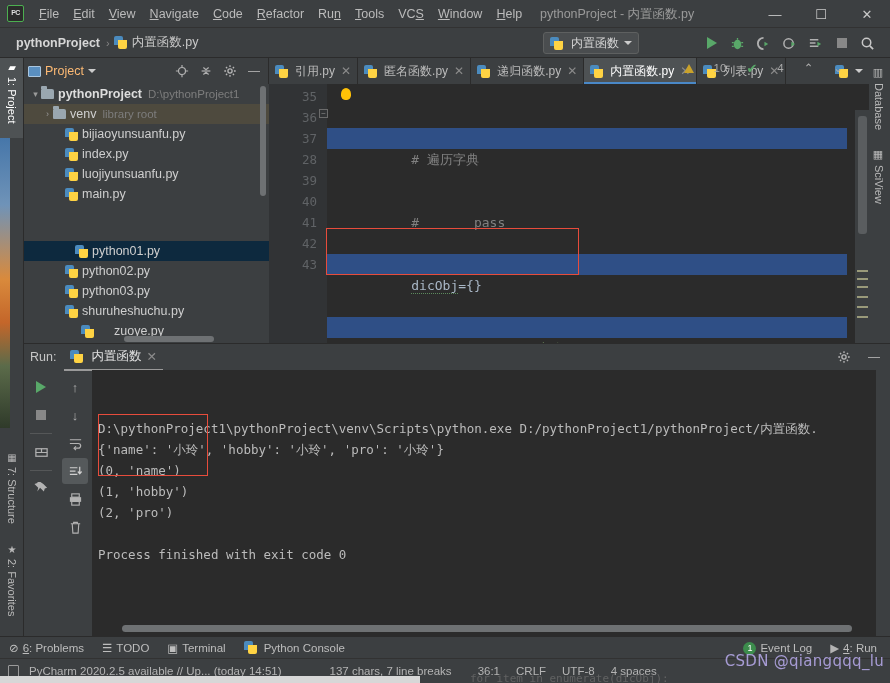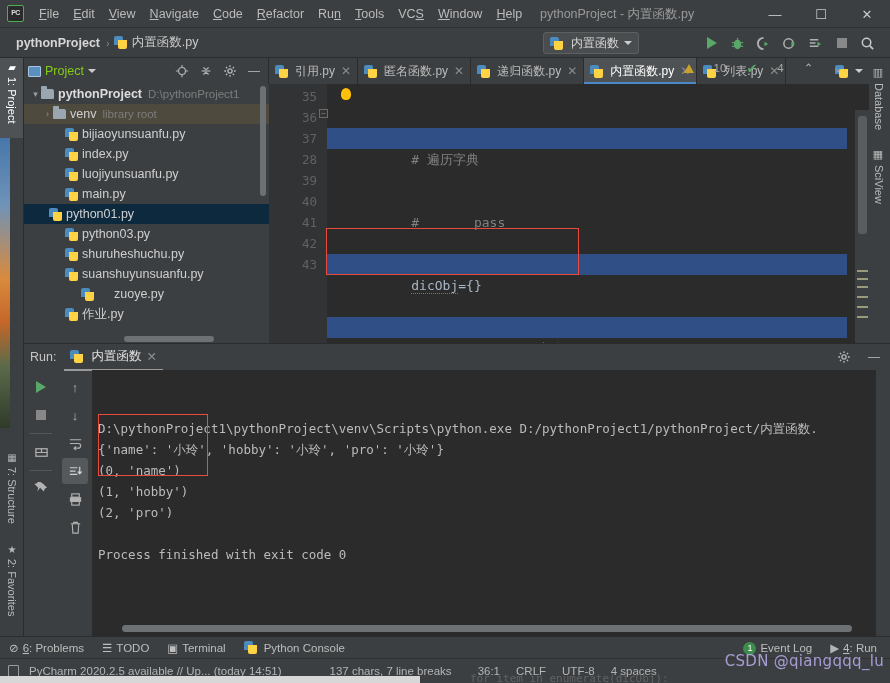--- a/index.html
+++ b/index.html
@@ -122,21 +122,21 @@
 
   
   .proj-panel {
     position: absolute; left: 24px; top: 58px; width: 245px; height: 285px;
     background: #3c3f41; border-right: 1px solid #2b2b2b;
   }
   .proj-head {
     height: 26px; display: flex; align-items: center; padding: 0 4px;
     background: #3c3f41; gap: 4px;
   }
-  .proj-head-title { font-size: 12.5px; color: #84cc16; }
+  .proj-head-title { font-size: 12.5px; color: #fdba74; }
   .mon-icon {
     width: 13px; height: 11px; border: 1.5px solid #a9c6e0;
     background: #5a8fc0; border-radius: 1px;
   }
   .hdr-btn {
     width: 20px; height: 20px; display: flex; align-items: center;
     justify-content: center; color: #b0b0b0; font-size: 12px;
   }
   .proj-tree {
     position: absolute; left: 0; top: 26px; width: 245px; height: 259px;
@@ -515,39 +515,39 @@
           <div class="tnode" style="padding-left: 30px;">
             <span class="tw"></span>
             <span class="pyfile-icon" style="margin-right: 4px;"></span>
             <span class="node-name">luojiyunsuanfu.py</span>
           </div>
           <div class="tnode" style="padding-left: 30px;">
             <span class="tw"></span>
             <span class="pyfile-icon" style="margin-right: 4px;"></span>
             <span class="node-name">main.py</span>
           </div>
-          <div class="tnode sel" style="padding-left: 14px;">
+          <div class="tnode sel" style="padding-left: 40px; margin-top: 37px;">
             <span class="tw"></span>
             <span class="pyfile-icon" style="margin-right: 4px;"></span>
             <span class="node-name">python01.py</span>
           </div>
           <div class="tnode" style="padding-left: 30px;">
             <span class="tw"></span>
             <span class="pyfile-icon" style="margin-right: 4px;"></span>
+            <span class="node-name">python02.py</span>
+          </div>
+          <div class="tnode" style="padding-left: 30px;">
+            <span class="tw"></span>
+            <span class="pyfile-icon" style="margin-right: 4px;"></span>
             <span class="node-name">python03.py</span>
           </div>
           <div class="tnode" style="padding-left: 30px;">
             <span class="tw"></span>
             <span class="pyfile-icon" style="margin-right: 4px;"></span>
             <span class="node-name">shuruheshuchu.py</span>
-          </div>
-          <div class="tnode" style="padding-left: 30px;">
-            <span class="tw"></span>
-            <span class="pyfile-icon" style="margin-right: 4px;"></span>
-            <span class="node-name">suanshuyunsuanfu.py</span>
           </div>
           <div class="tnode" style="padding-left: 30px; gap: 16px;">
             <span class="tw"></span>
             <span class="pyfile-icon" style="margin-right: 4px;"></span>
             <span class="node-name">zuoye.py</span>
           </div>
           <div class="tnode" style="padding-left: 30px;">
             <span class="tw"></span>
             <span class="pyfile-icon" style="margin-right: 4px;"></span>
             <span class="node-name">作业.py</span>

